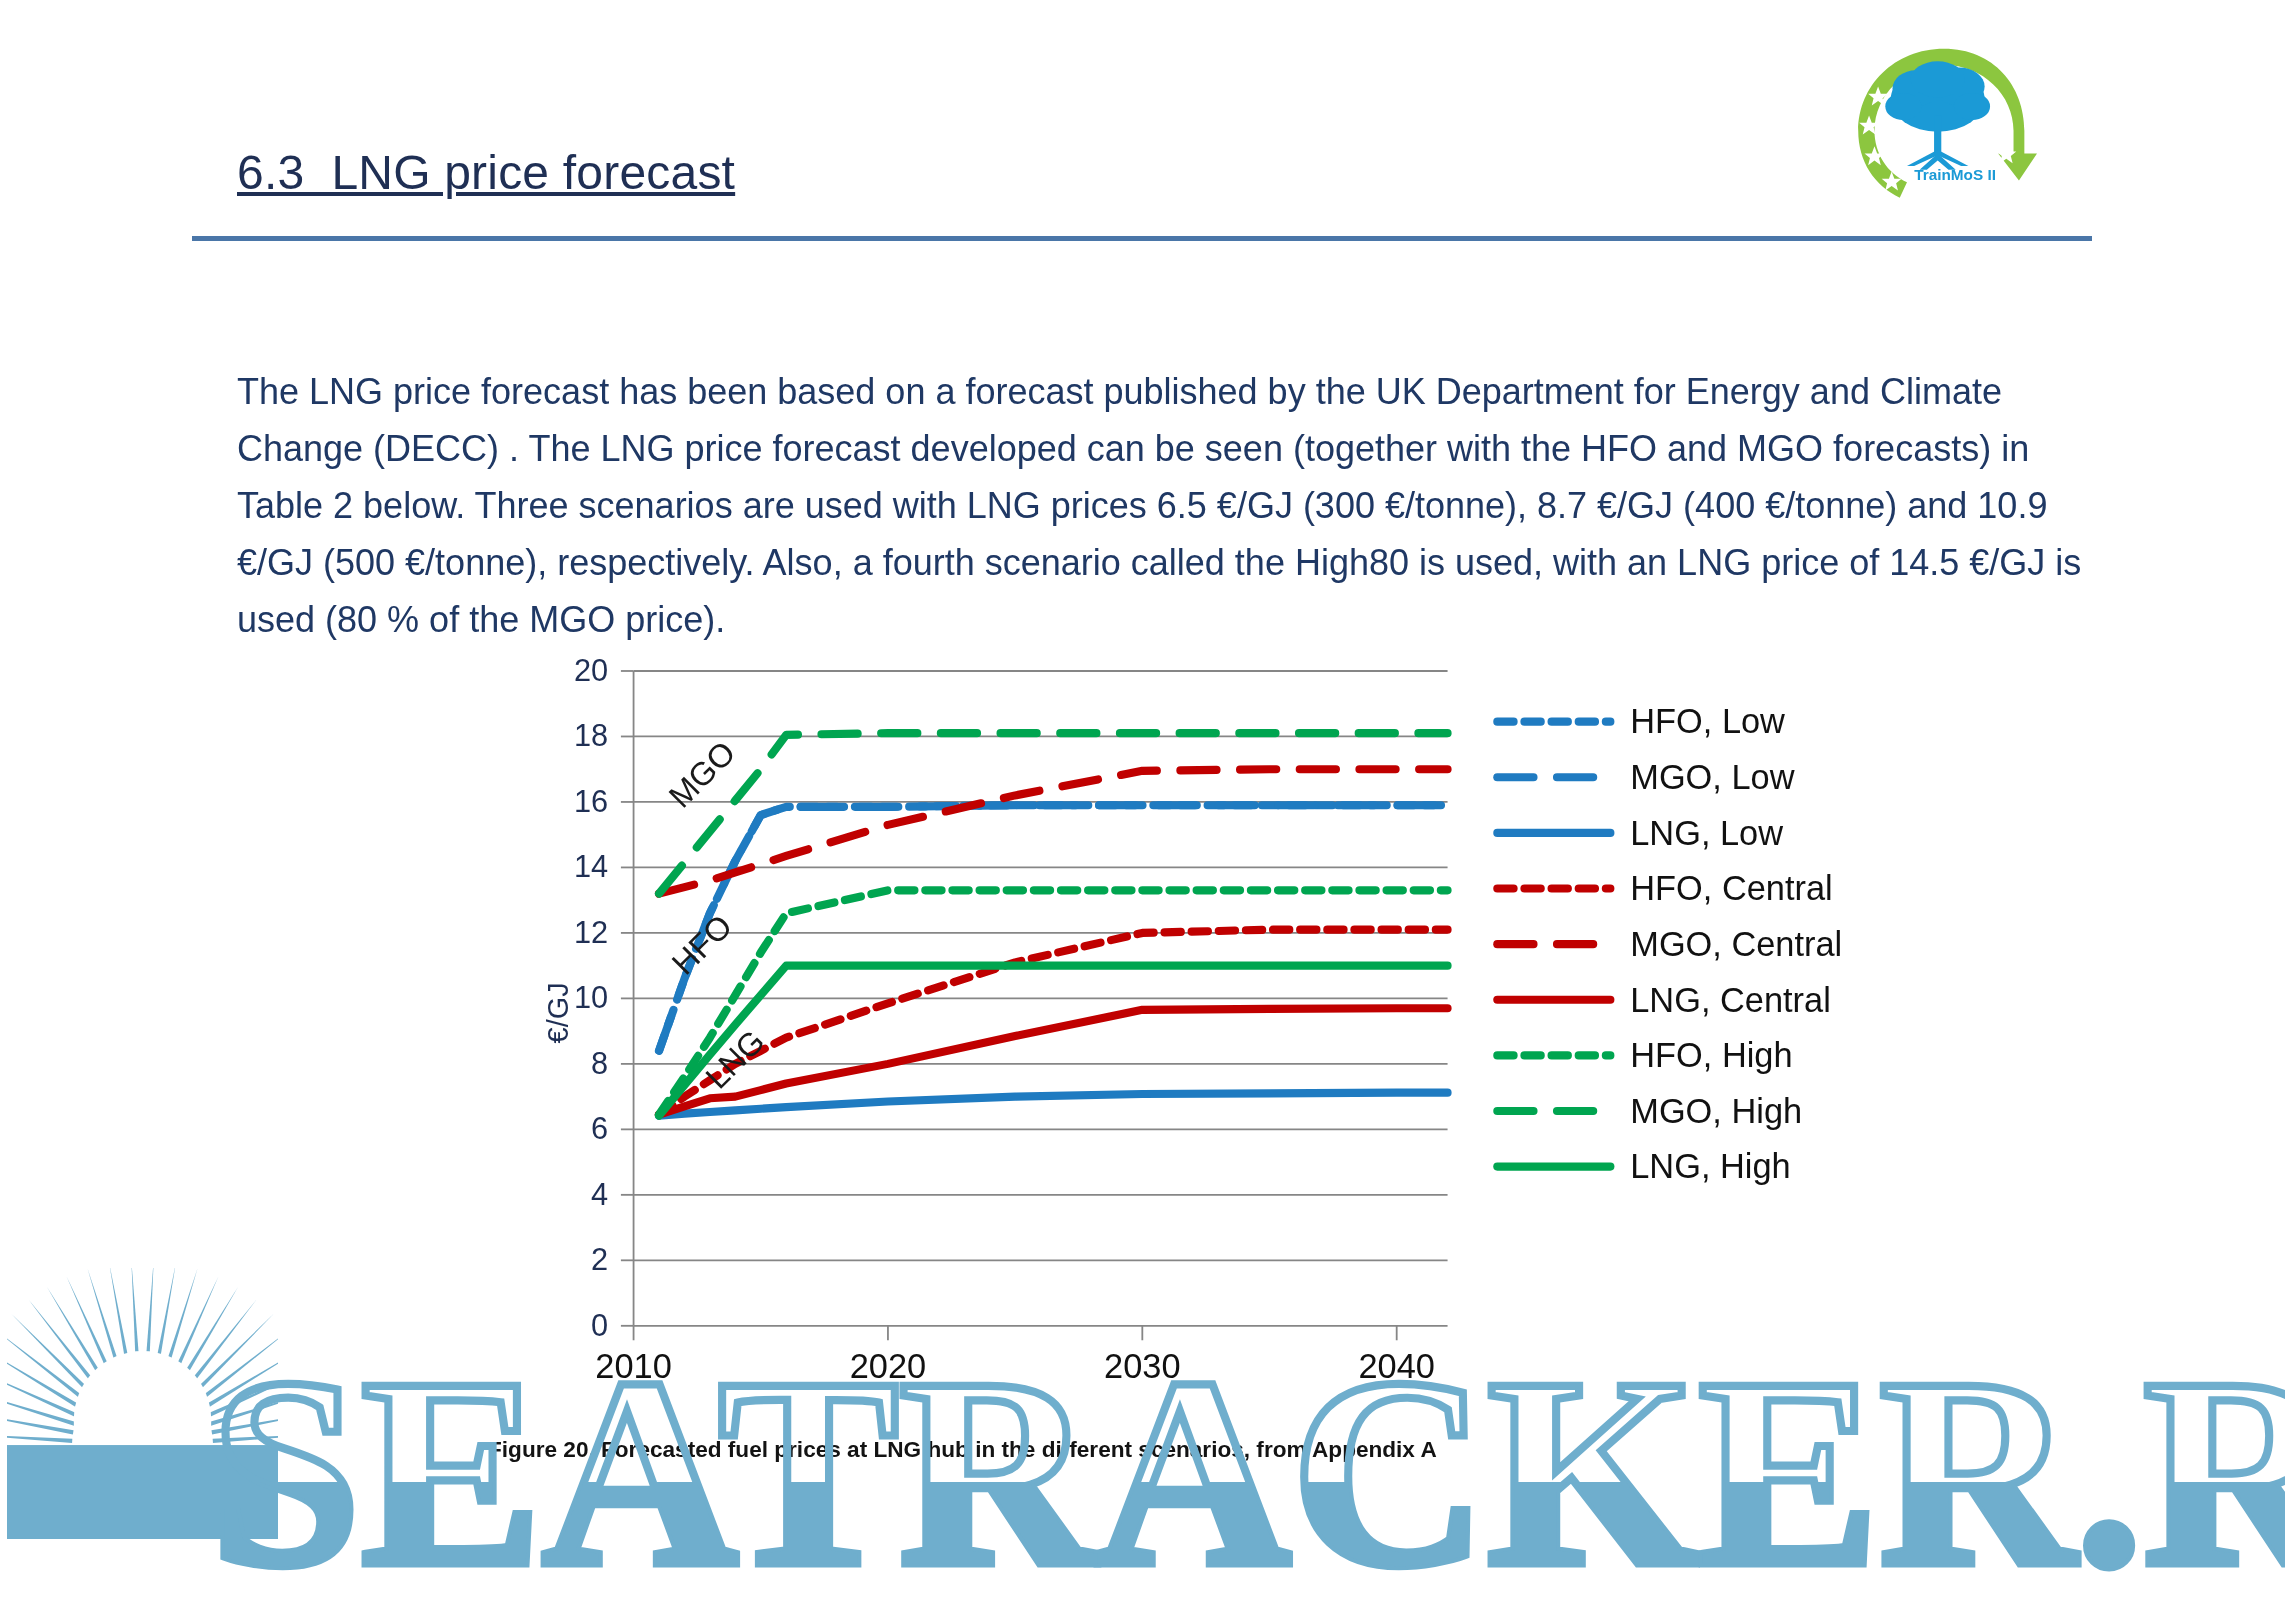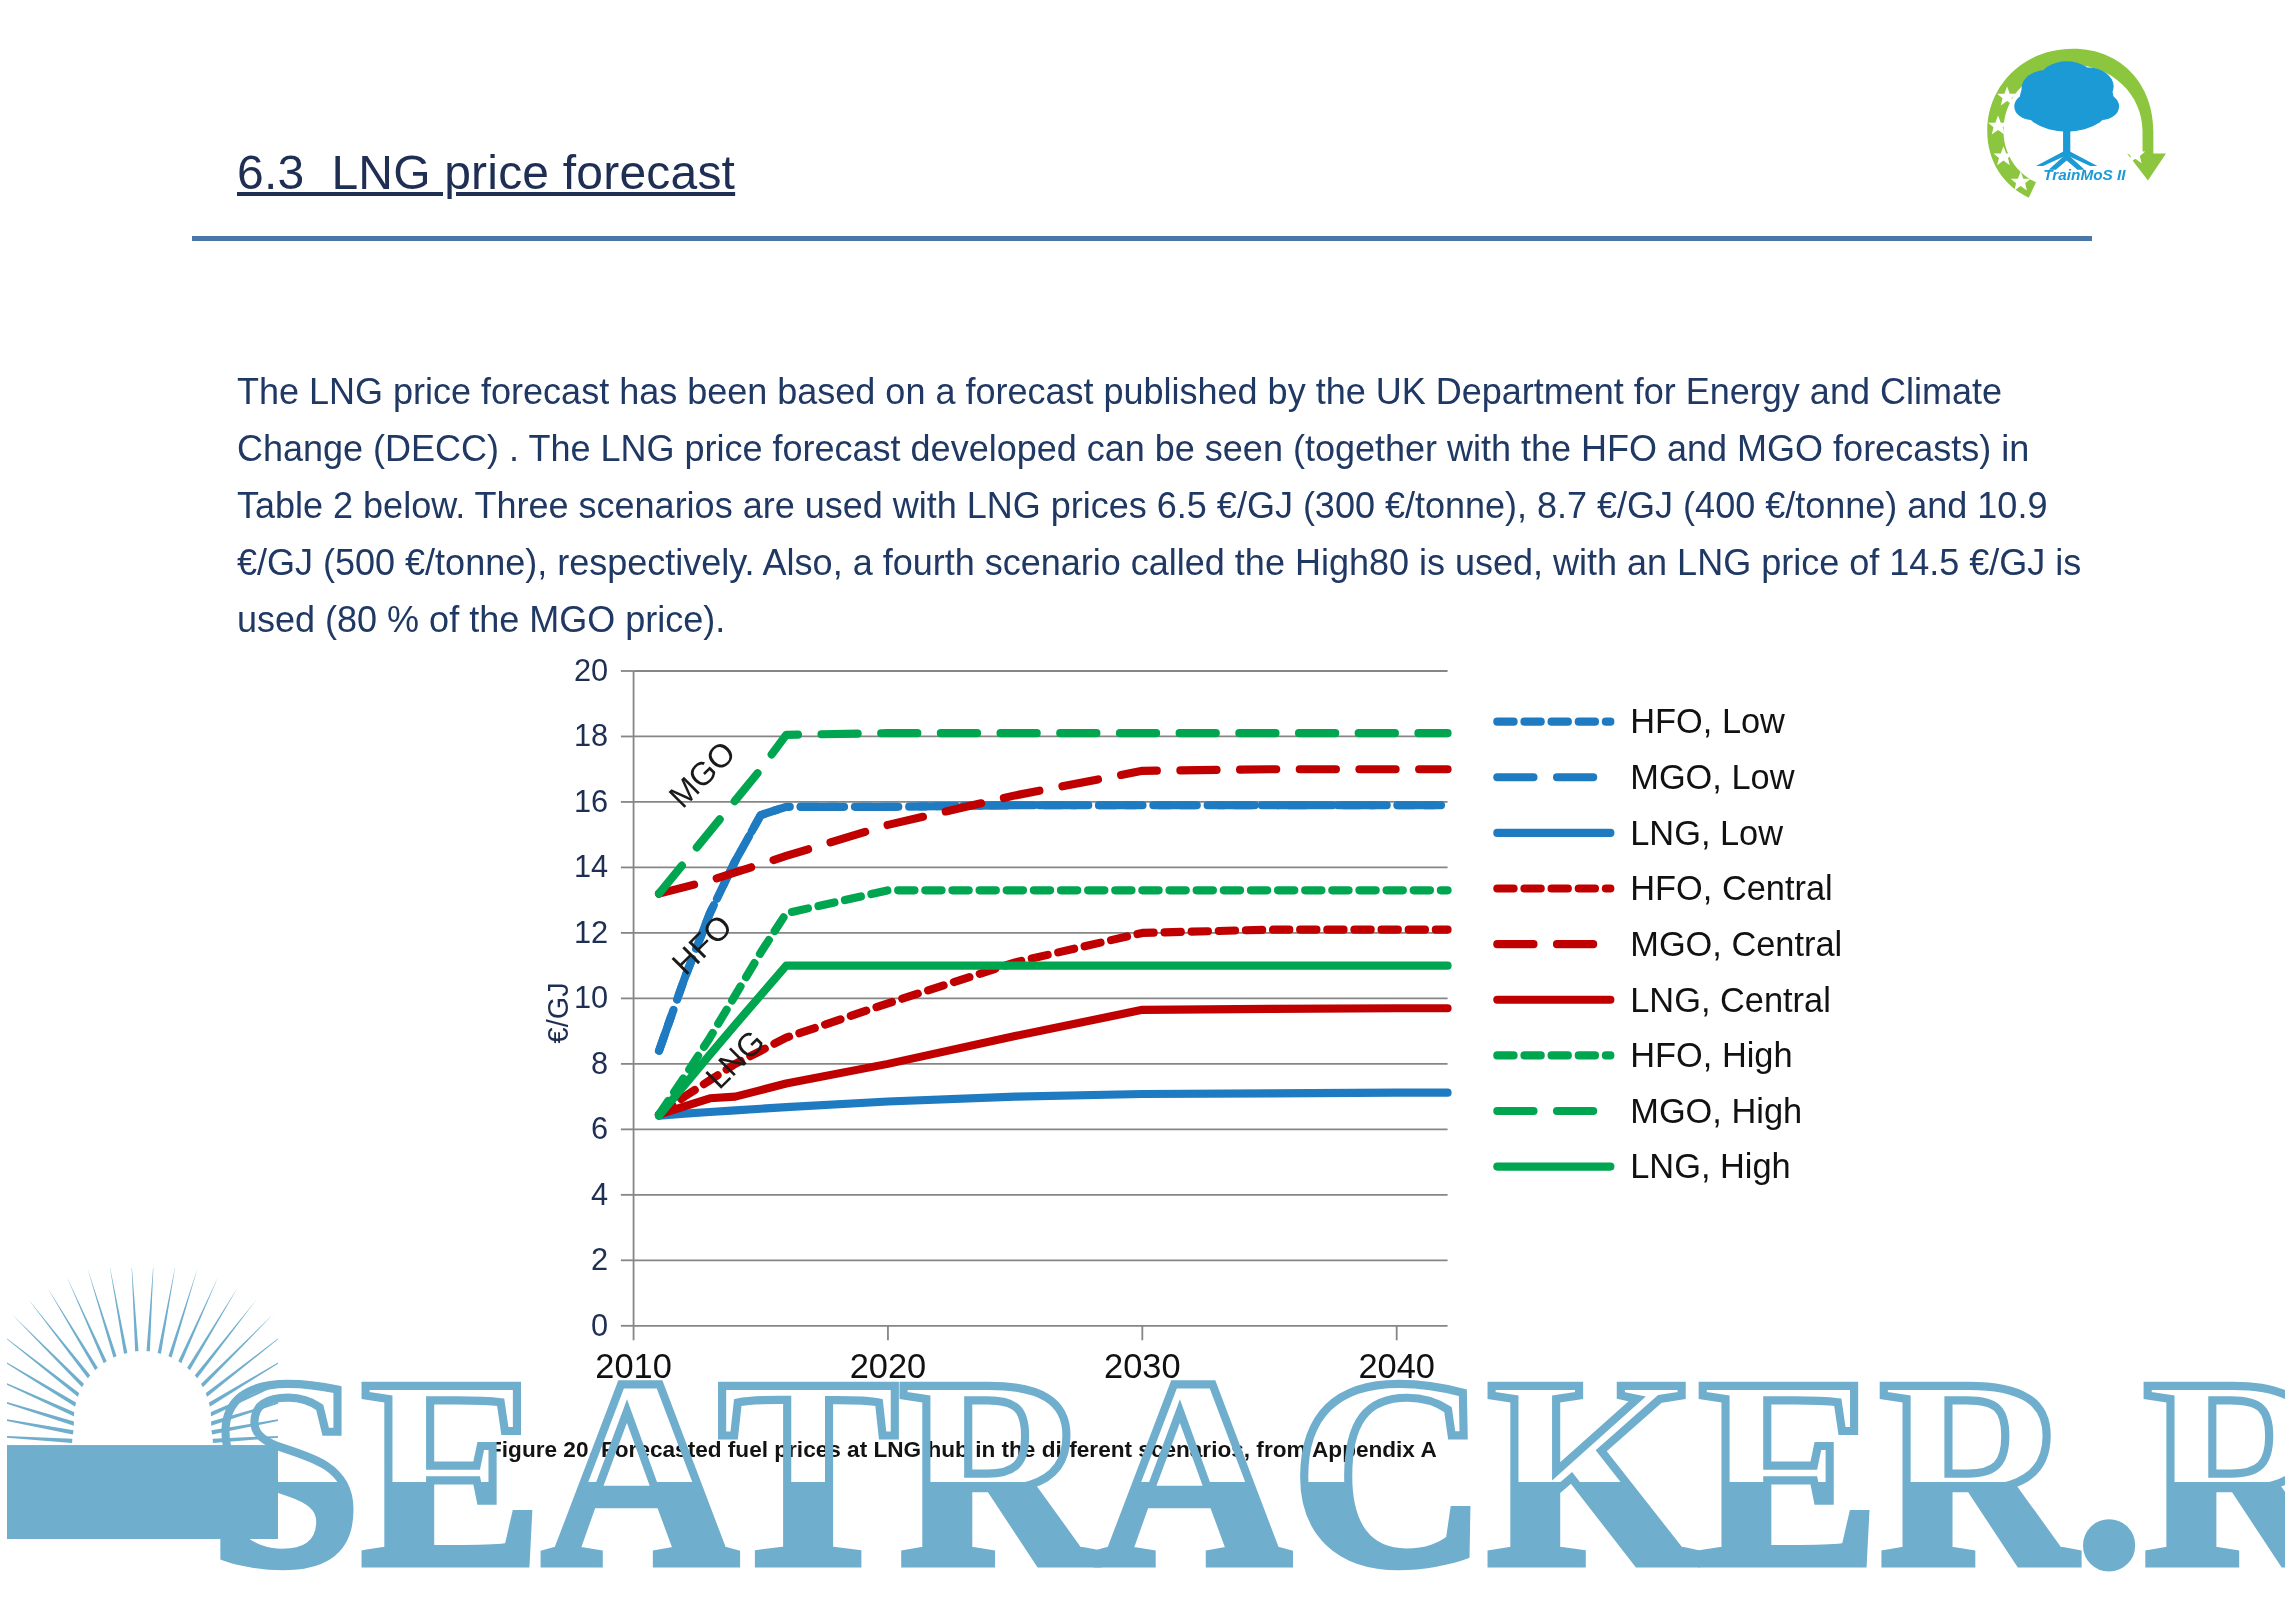--- a/index.html
+++ b/index.html
@@ -32,25 +32,24 @@
     left: 192px;
     top: 236px;
     width: 1900px;
     height: 4.5px;
     background: #4A76A8;
   }
 
   
   #brand-logo {
     position: absolute;
-    left: 1980px;
+    left: 1851px;
     top: 43px;
     width: 186px;
     height: 163px;
-    font-style: italic;
   }
 
   
   #body-paragraph {
     position: absolute;
     left: 237px;
     top: 319px;
     width: 1853px;
     font-size: 36px;
     line-height: 57px;

